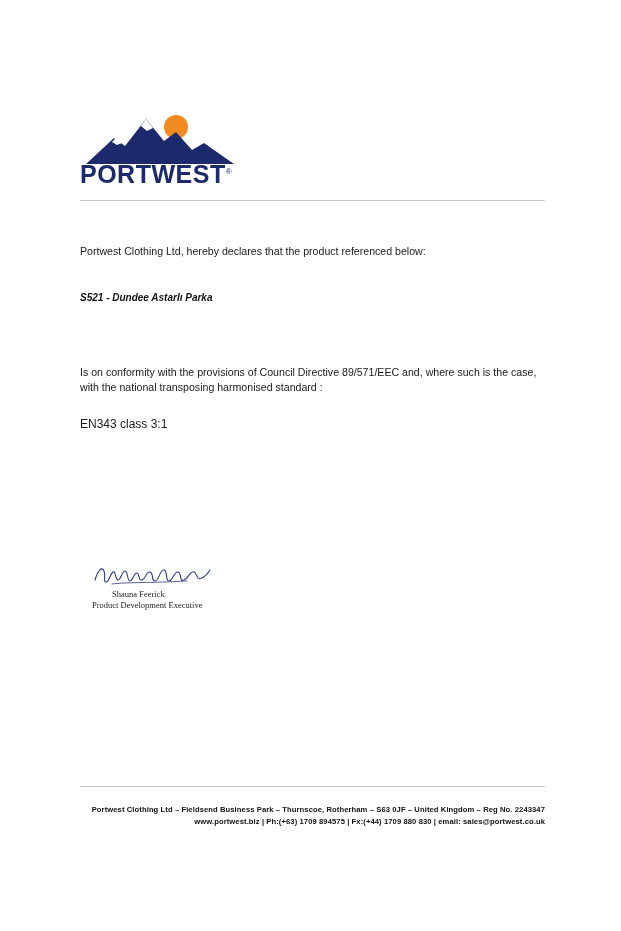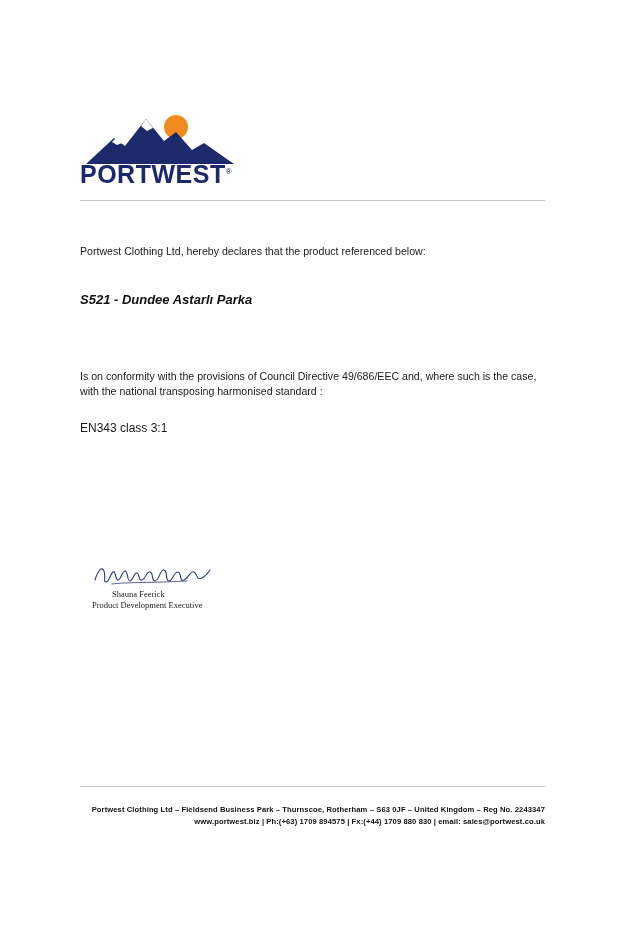--- a/index.html
+++ b/index.html
@@ -105,21 +105,21 @@
     top: 244px;
     width: 465px;
   }
   .para {
     font-size: 10.6px;
     line-height: 15px;
     color: #1a1a1a;
   }
   .product-line {
     margin-top: 33px;
-    font-size: 13px;
+    font-size: 10px;
     font-weight: bold;
     font-style: italic;
     color: #111111;
   }
   .conformity {
     margin-top: 62px;
     font-size: 10.6px;
     line-height: 15px;
     color: #1a1a1a;
   }
@@ -199,21 +199,21 @@
 
     <div class="header-right">
     </div>
   </div>
 
   <div class="header-rule"></div>
 
   <div class="body-area">
     <div class="para">Portwest Clothing Ltd, hereby declares that the product referenced below:</div>
     <div class="product-line">S521 - Dundee Astarlı Parka</div>
-    <div class="conformity">Is on conformity with the provisions of Council Directive 49/686/EEC and, where such is the case, with the national transposing harmonised standard :</div>
+    <div class="conformity">Is on conformity with the provisions of Council Directive 89/571/EEC and, where such is the case, with the national transposing harmonised standard :</div>
     <div class="standard">EN343 class 3:1</div>
   </div>
 
   <div class="signature-block">
     <svg class="signature-svg" viewBox="0 0 120 26" aria-hidden="true">
       <path d="M3 18 C6 8, 10 4, 12 9 C14 14, 11 20, 14 20 C17 20, 18 12, 21 10 C24 8, 23 18, 26 18 C29 18, 30 9, 33 9 C36 9, 35 19, 38 19 C41 19, 42 10, 45 11 C48 12, 46 19, 50 18 C54 17, 54 9, 58 10 C62 11, 59 19, 63 19 C67 19, 68 7, 72 8 C76 9, 73 19, 77 19 C81 19, 82 9, 86 10 C90 11, 87 20, 92 18 C97 16, 98 8, 102 10 C106 12, 104 19, 110 16 C114 14, 116 11, 118 8" fill="none" stroke="#2b3a7a" stroke-width="1.1" stroke-linecap="round"></path>
       <path d="M20 22 C35 20, 60 21, 95 19" fill="none" stroke="#2b3a7a" stroke-width="0.8" stroke-linecap="round"></path>
     </svg>
     <div class="sig-name">Shauna Feerick</div>
     <div class="sig-role">Product Development Executive</div>

